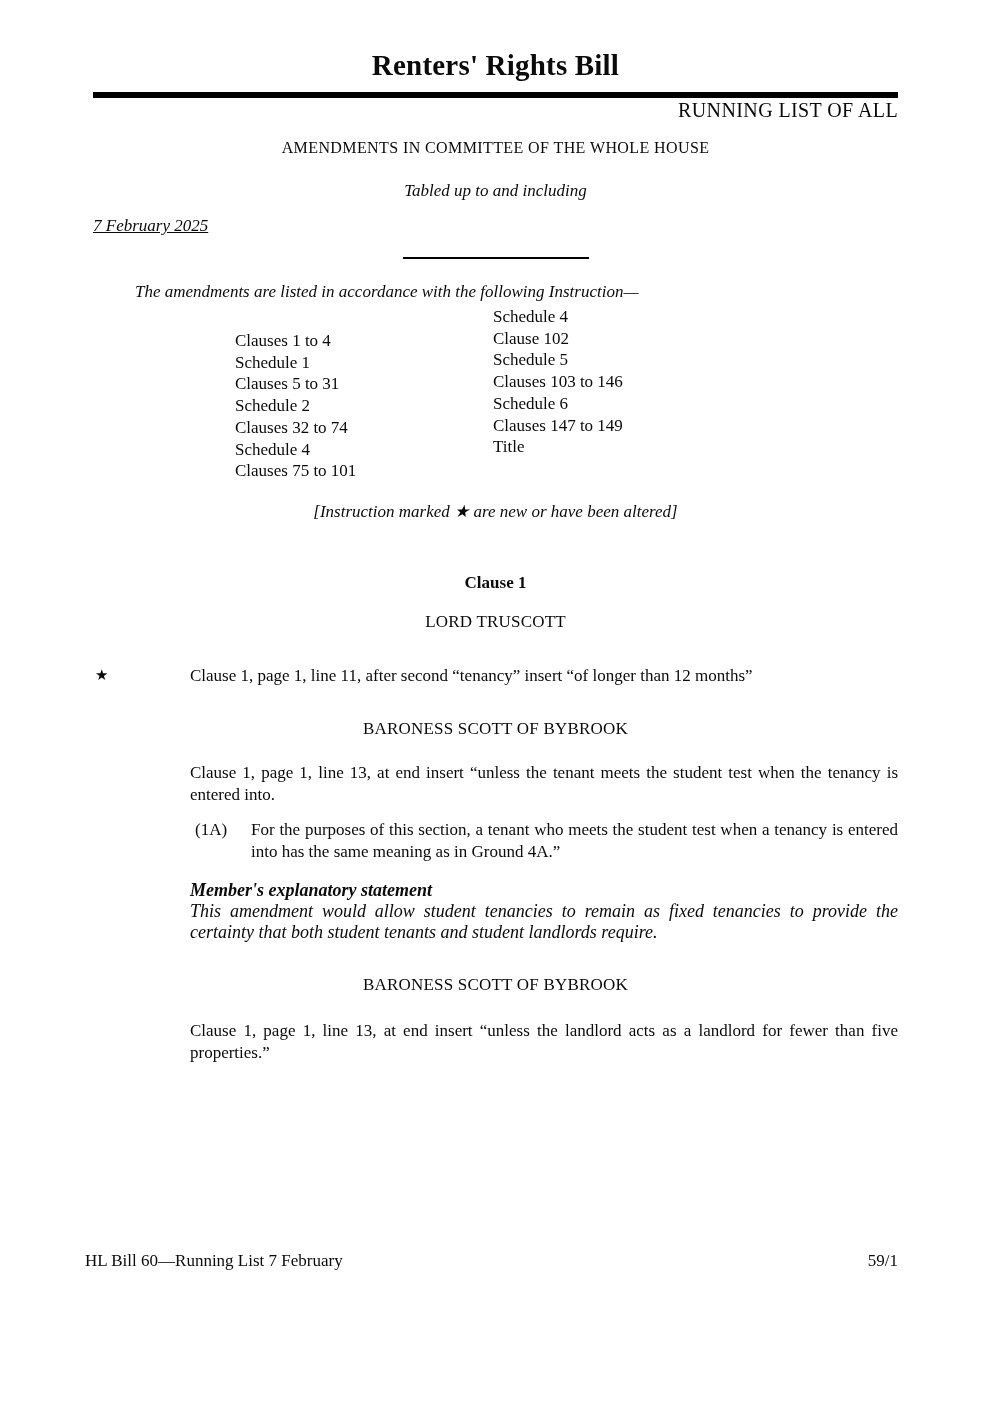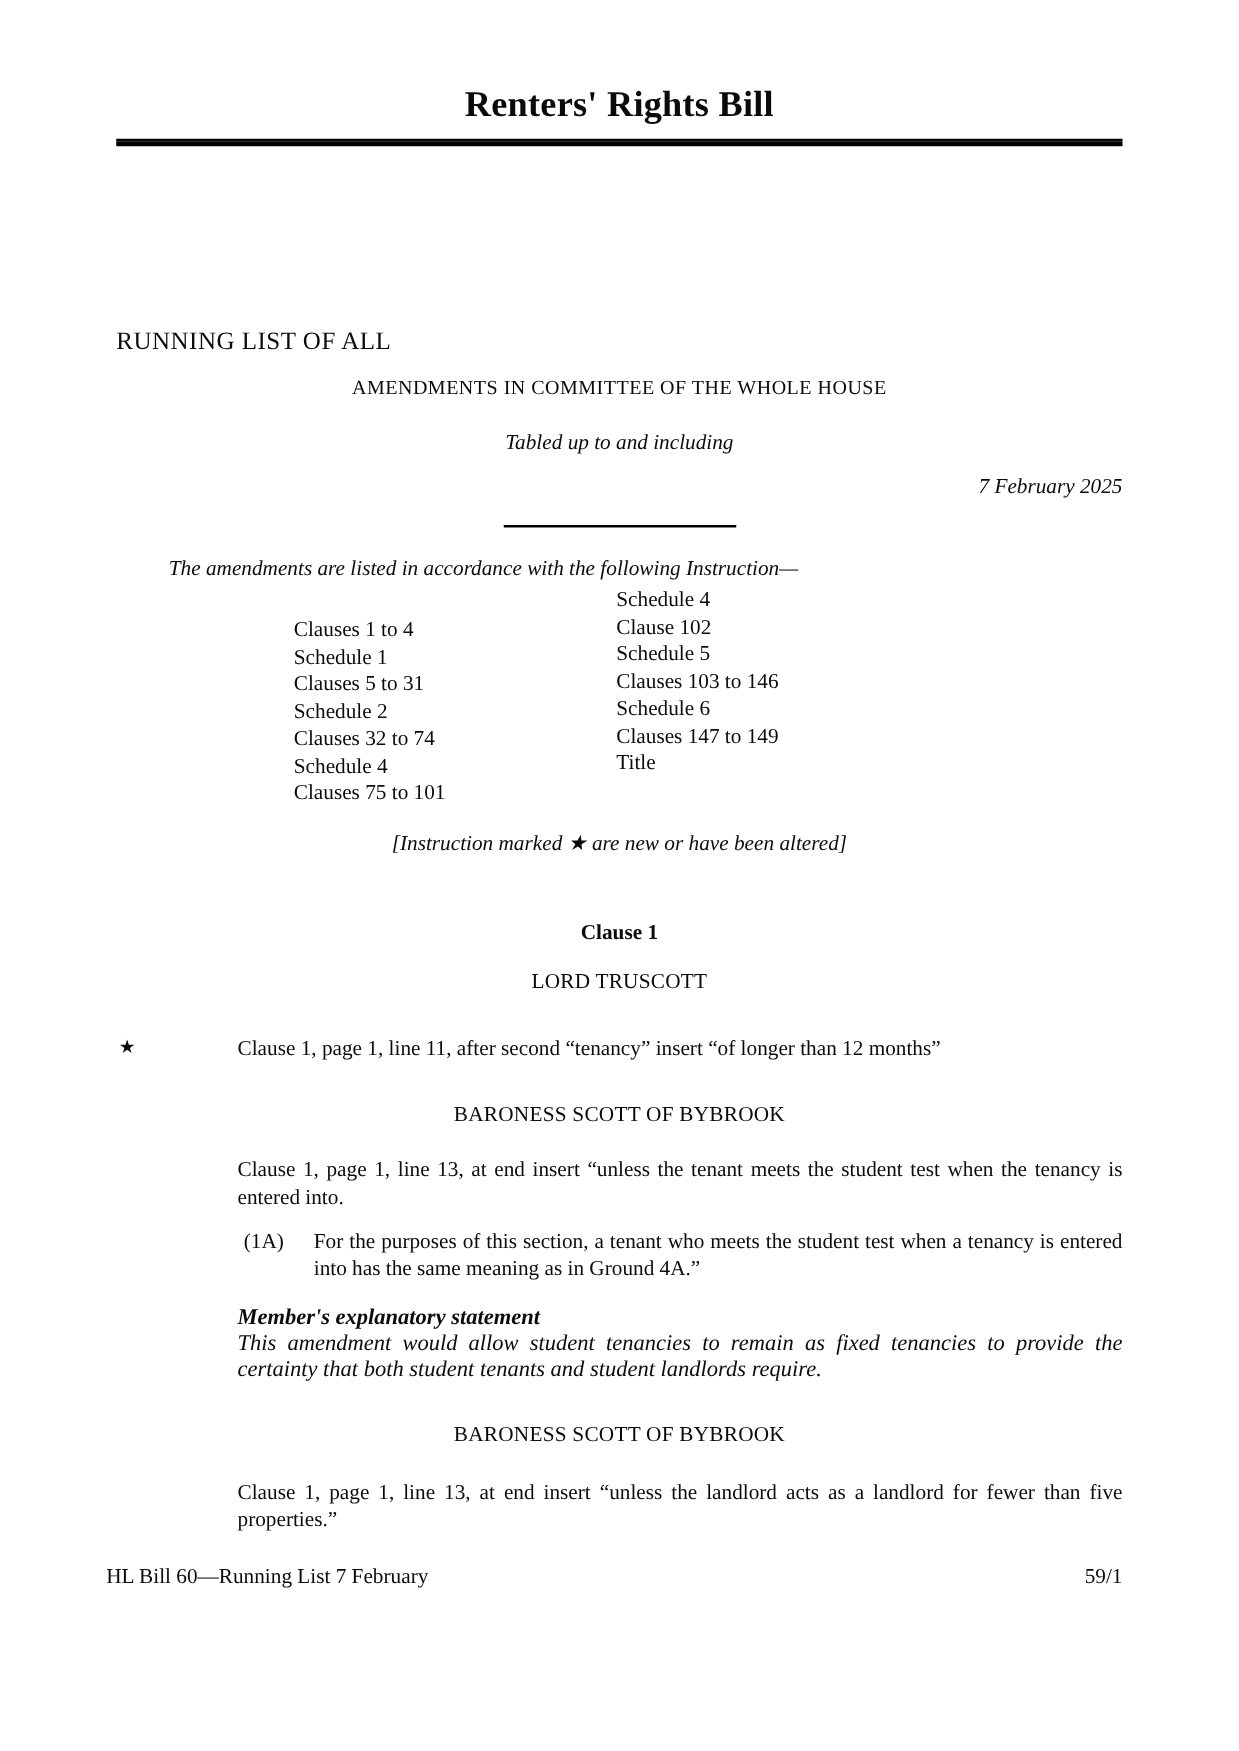--- a/index.html
+++ b/index.html
@@ -12,40 +12,40 @@
     background: #ffffff;
     color: #0b0b0b;
     font-family: "Liberation Serif", "DejaVu Serif", serif;
     font-size: 17px;
     line-height: 22px;
     overflow: hidden;
   }
   .content { padding: 0 93px; }
 
   .doc-title {
-    padding-top: 66px;
+    padding-top: 47px;
     text-align: center;
     font-size: 29px;
     line-height: 37px;
     font-weight: bold;
     letter-spacing: 0.2px;
   }
   .double-rule {
     margin-top: 8px;
     height: 3px;
     border-top: 2px solid #000;
     border-bottom: 4px solid #000;
   }
 
-  .h-running { margin-top: 144px; text-align: left; font-size: 20px; line-height: 24px; letter-spacing: 0.4px; }
+  .h-running { text-align: right; font-size: 20px; line-height: 24px; letter-spacing: 0.4px; }
   .h-amendments { margin-top: 14px; text-align: center; font-size: 16px; line-height: 24px; letter-spacing: 0.4px; }
 
   .it { font-style: italic; }
   .tabled { margin-top: 20px; text-align: center; }
-  .date-line { margin-top: 13px; text-align: right; }
+  .date-line { margin-top: 13px; text-align: left; text-decoration: underline; }
 
   .short-rule { margin: 20px auto 0; width: 186px; border-top: 2px solid #000; }
 
   .intro { margin-top: 22px; margin-left: 42px; }
 
   .cols { display: flex; margin-top: 3px; margin-left: 142px; line-height: 21.7px; }
   .col-left { width: 258px; margin-top: 24px; }
 
   .star-note { margin-top: 19px; text-align: center; }
 

